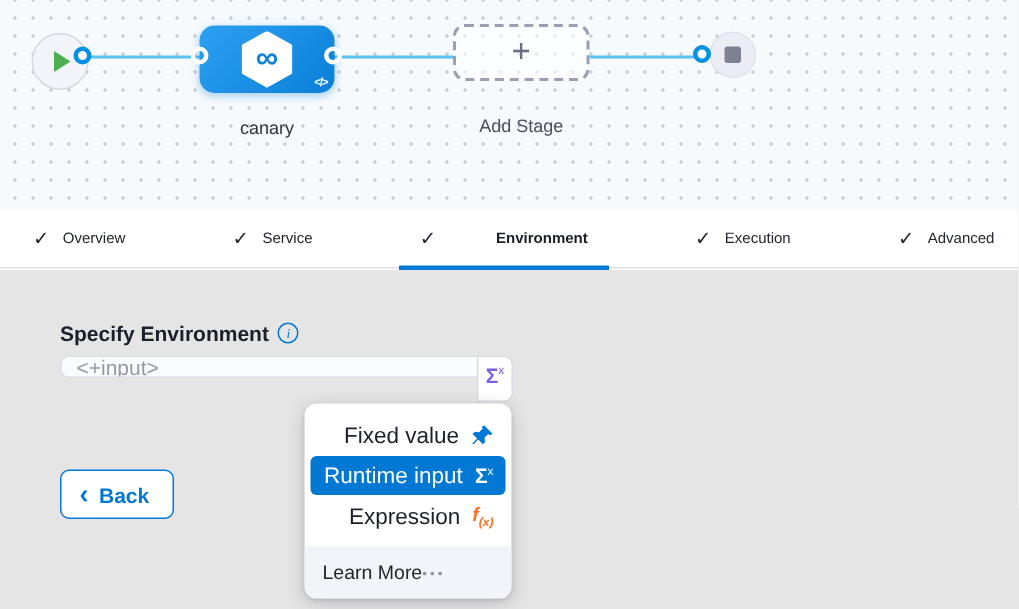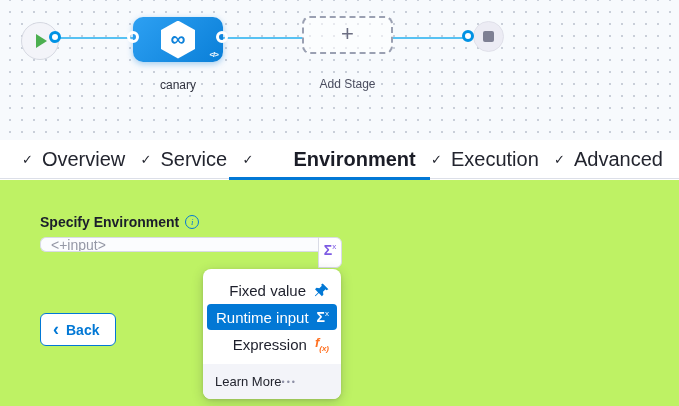--- a/index.html
+++ b/index.html
@@ -72,28 +72,28 @@
 
   
   .tabbar {
     position:absolute; left:0; top:140px; width:679px; height:39px;
     background:#fff; border-bottom:1px solid #dcdfe8;
     display:flex; align-items:center; justify-content:space-between;
     padding:0 16px 0 22px;
   }
   .tab { position:relative; height:39px; display:flex; align-items:center; gap:9px; cursor:pointer; }
   .tab .chk { font-size:13px; color:#23252f; font-weight:bold; }
-  .tab .tlabel { font-size:20px; color:#23252f; }
+  .tab .tlabel { font-size:10px; color:#23252f; }
   .tab.active .tlabel { font-weight:bold; color:#1b1d27;margin-left:31px; }
   .tab.active .underline {
     position:absolute; left:-14px; right:-14px; bottom:-1px; height:3px; background:#0278d5;
   }
 
   
-  .content { position:absolute; left:0; top:180px; width:679px; height:226px; background:#bef264; }
+  .content { position:absolute; left:0; top:180px; width:679px; height:226px; background:#e5e5e5; }
 
   .field-label-row { position:absolute; left:40px; top:34px; display:flex; align-items:center; gap:6px; }
   .field-label { font-size:14px; font-weight:bold; color:#1b1e2b; }
   .info-icon {
     width:14px; height:14px; border:1.3px solid #0278d5; border-radius:50%;
     color:#0278d5; font-size:9px; font-style:italic; font-family:"Liberation Serif",serif;
     display:inline-flex; align-items:center; justify-content:center; cursor:pointer;
   }
 
   .input-group { position:absolute; left:40px; top:57px; display:flex; }

